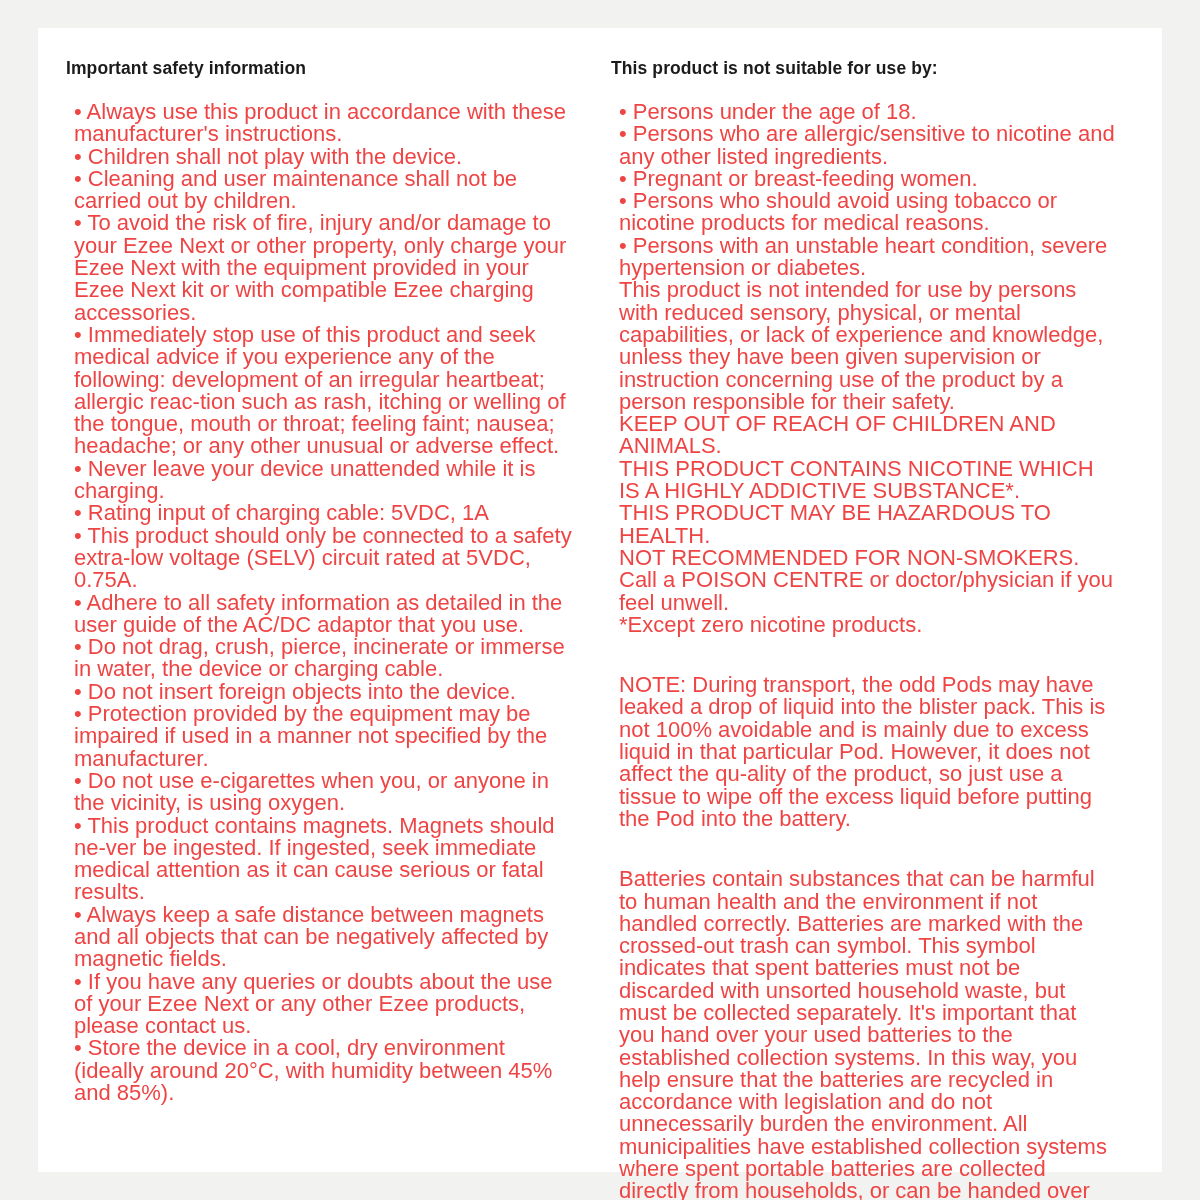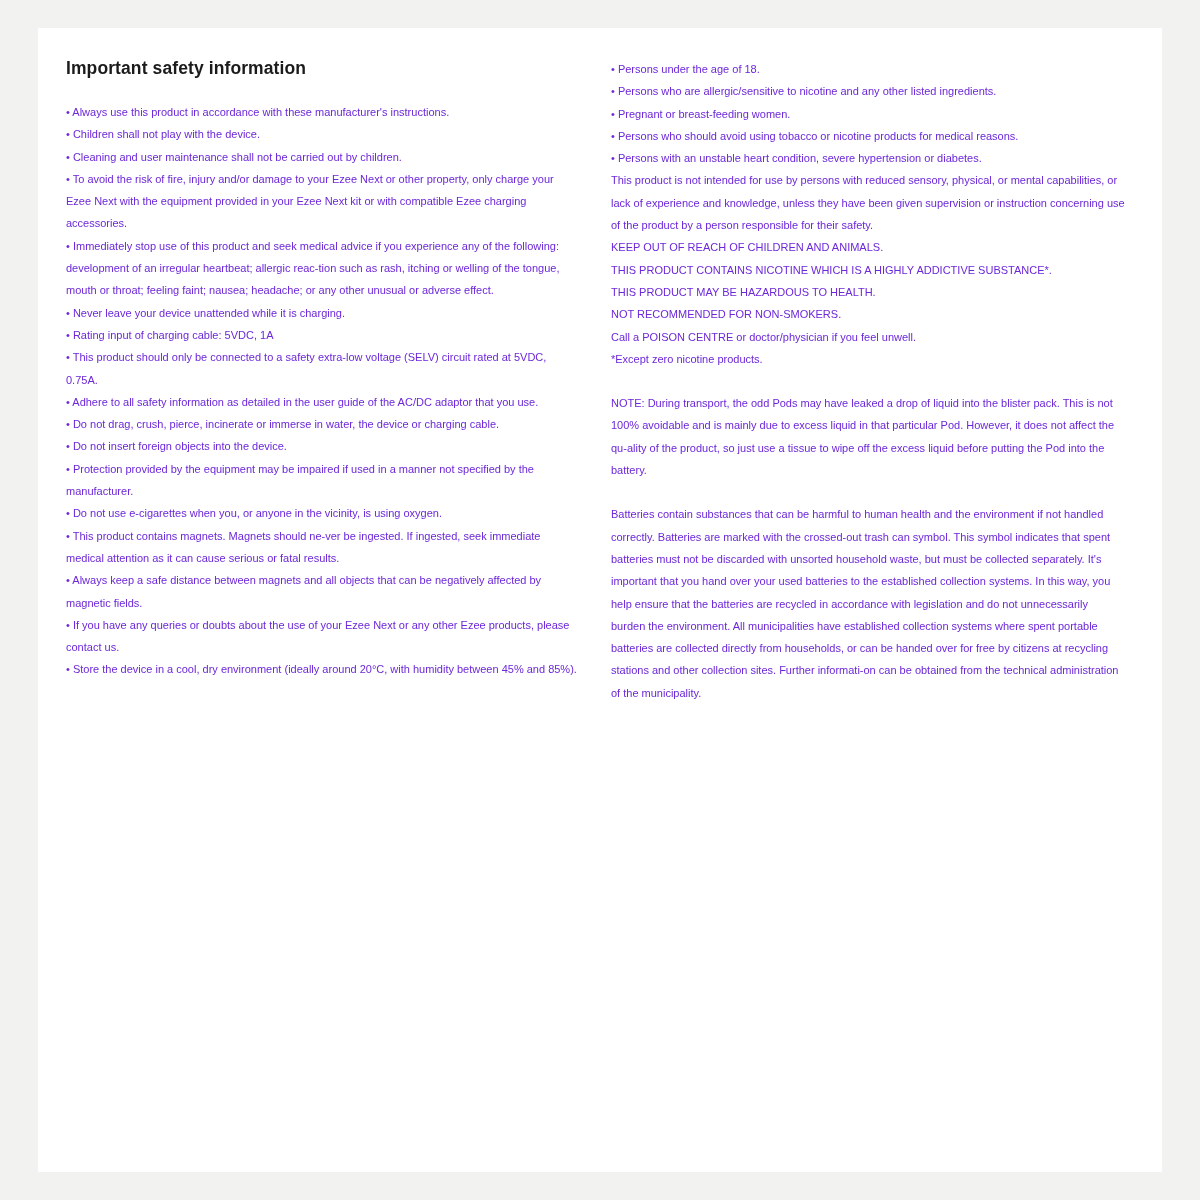--- a/index.html
+++ b/index.html
@@ -34,25 +34,25 @@
   }
   .col-heading {
     font-size: 17.5px;
     font-weight: bold;
     color: #1b1b1b;
     letter-spacing: 0.1px;
     margin: 0 0 22px 0;
     line-height: 1.2;
   }
   .body-text {
-    font-size: 11px;
+    font-size: 22px;
     line-height: 22.3px;
-    color: #6d28d9;
+    color: #ef4444;
     white-space: pre-wrap;
-    margin: 0;
+    margin: 8px;
   }
   .block-gap {
     height: 22px;
   }
 </style>
 </head>
 <body>
 
 <div class="page">
   <div class="columns">
@@ -72,20 +72,21 @@
 • Do not insert foreign objects into the device.
 • Protection provided by the equipment may be impaired if used in a manner not specified by the manufacturer.
 • Do not use e-cigarettes when you, or anyone in the vicinity, is using oxygen.
 • This product contains magnets. Magnets should ne-ver be ingested. If ingested, seek immediate medical attention as it can cause serious or fatal results.
 • Always keep a safe distance between magnets and all objects that can be negatively affected by magnetic fields.
 • If you have any queries or doubts about the use of your Ezee Next or any other Ezee products, please contact us.
 • Store the device in a cool, dry environment (ideally around 20°C, with humidity between 45% and 85%).</p>
     </div>
 
     <div class="col">
+      <h2 class="col-heading">This product is not suitable for use by:</h2>
       <p class="body-text">• Persons under the age of 18.
 • Persons who are allergic/sensitive to nicotine and any other listed ingredients.
 • Pregnant or breast-feeding women.
 • Persons who should avoid using tobacco or nicotine products for medical reasons.
 • Persons with an unstable heart condition, severe hypertension or diabetes.
 This product is not intended for use by persons with reduced sensory, physical, or mental capabilities, or lack of experience and knowledge, unless they have been given supervision or instruction concerning use of the product by a person responsible for their safety.
 KEEP OUT OF REACH OF CHILDREN AND ANIMALS.
 THIS PRODUCT CONTAINS NICOTINE WHICH IS A HIGHLY ADDICTIVE SUBSTANCE*.
 THIS PRODUCT MAY BE HAZARDOUS TO HEALTH.
 NOT RECOMMENDED FOR NON-SMOKERS.

